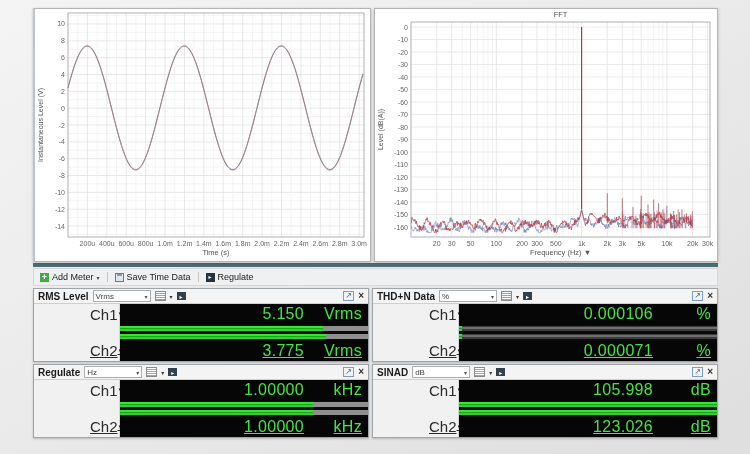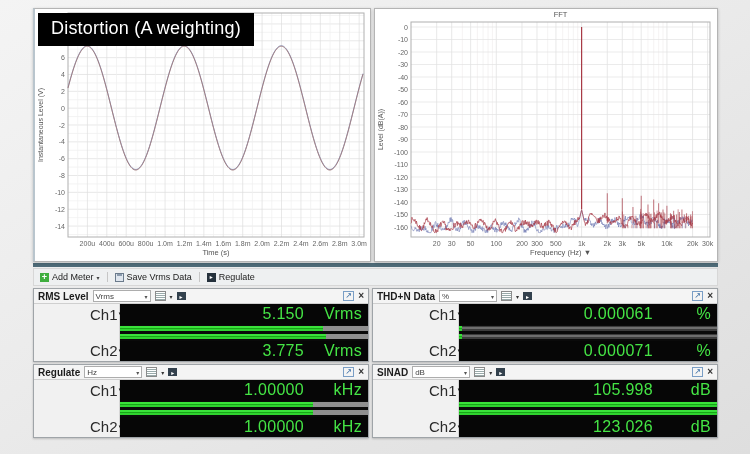--- a/index.html
+++ b/index.html
@@ -48,37 +48,36 @@
   .close{font-size:10px;color:#333;font-weight:bold;line-height:8px;}
 
   .m-body{flex:1;display:grid;grid-template-columns:86px 1fr;grid-template-rows:1fr 16px 1fr;}
   .ch-label{grid-column:1;background:#f1f1f1;border-right:1px solid #d6d6d6;display:flex;align-items:center;
             justify-content:space-between;padding:0 5px 0 9px;font-size:15px;color:#2b2b2b;margin-left:47px;}
   .ch-arrow{font-size:6px;color:#111;}
   .gapcell{grid-column:1;grid-row:2;background:#f1f1f1;border-right:1px solid #d6d6d6;}
   .display{grid-column:2;background:#060606;display:flex;align-items:center;justify-content:flex-end;
            padding-right:6px;font-size:16px;color:#45e445;letter-spacing:.3px;}
   .display .unit{width:58px;text-align:right;}
-  .r1{grid-row:1;} .r3{grid-row:3;}
+  .r1{grid-row:1;} .r3{grid-row:3;text-decoration:underline;}
   .bars{grid-column:2;grid-row:2;background:#0a0a0a;display:flex;flex-direction:column;justify-content:center;gap:3px;}
   .bar{height:5px;background:#8f8f8f;position:relative;overflow:hidden;}
   .panel.thdn .bar{background:linear-gradient(#3c3c3c 0 1px,#6e6e6e 1px 3px,#3c3c3c 3px 100%);}
   .bar-fill{position:absolute;left:0;top:0;bottom:0;
             background:linear-gradient(180deg,#3ae23a 0 2px,#18a518 2px 3px,#2fd32f 3px 100%);}
   svg{display:block;}
 </style>
 </head>
 <body>
 
 <div class="stage">
   <div class="app">
 
     <div class="plots">
       <div class="plot-panel plot-left">
-        <div class="badge">Distortion (A weighting)</div>
         <svg id="scope-svg" width="334" height="252">
             <line x1="33" x2="329" y1="225.4736842105263" y2="225.4736842105263" stroke="#efefef" stroke-width="0.7"></line>
             <line x1="33" x2="329" y1="217.05263157894734" y2="217.05263157894734" stroke="#dedede" stroke-width="0.7"></line>
             <line x1="33" x2="329" y1="208.6315789473684" y2="208.6315789473684" stroke="#efefef" stroke-width="0.7"></line>
             <line x1="33" x2="329" y1="200.21052631578945" y2="200.21052631578945" stroke="#dedede" stroke-width="0.7"></line>
             <line x1="33" x2="329" y1="191.78947368421052" y2="191.78947368421052" stroke="#efefef" stroke-width="0.7"></line>
             <line x1="33" x2="329" y1="183.36842105263156" y2="183.36842105263156" stroke="#dedede" stroke-width="0.7"></line>
             <line x1="33" x2="329" y1="174.9473684210526" y2="174.9473684210526" stroke="#efefef" stroke-width="0.7"></line>
             <line x1="33" x2="329" y1="166.52631578947367" y2="166.52631578947367" stroke="#dedede" stroke-width="0.7"></line>
             <line x1="33" x2="329" y1="158.1052631578947" y2="158.1052631578947" stroke="#efefef" stroke-width="0.7"></line>
@@ -335,21 +334,21 @@
 
     <div class="toolbar">
       <span class="tb-item">
         <span class="tb-ic add">+</span>
         <span>Add Meter</span>
         <span class="tb-caret">▾</span>
       </span>
       <span class="tb-sep"></span>
       <span class="tb-item">
         <span class="tb-ic save"></span>
-        <span>Save Vrms Data</span>
+        <span>Save Time Data</span>
       </span>
       <span class="tb-sep"></span>
       <span class="tb-item">
         <span class="tb-ic reg">▸</span>
         <span>Regulate</span>
       </span>
     </div>
 
     <div class="meters">
 
@@ -409,21 +408,21 @@
           <span class="spacer"></span>
           <span class="popout">↗</span>
           <span class="close">×</span>
         </div>
         <div class="m-body">
           <div class="ch-label r1">
             <span>Ch1</span>
             <span class="ch-arrow">▼</span>
           </div>
           <div class="display r1">
-            <span class="val">0.000061</span>
+            <span class="val">0.000106</span>
             <span class="unit">%</span>
           </div>
           <div class="gapcell"></div>
           <div class="bars">
             <div class="bar">
                 <div class="bar-fill" style="width: 1%;"></div>
               </div>
             <div class="bar">
                 <div class="bar-fill" style="width: 1%;"></div>
               </div>

